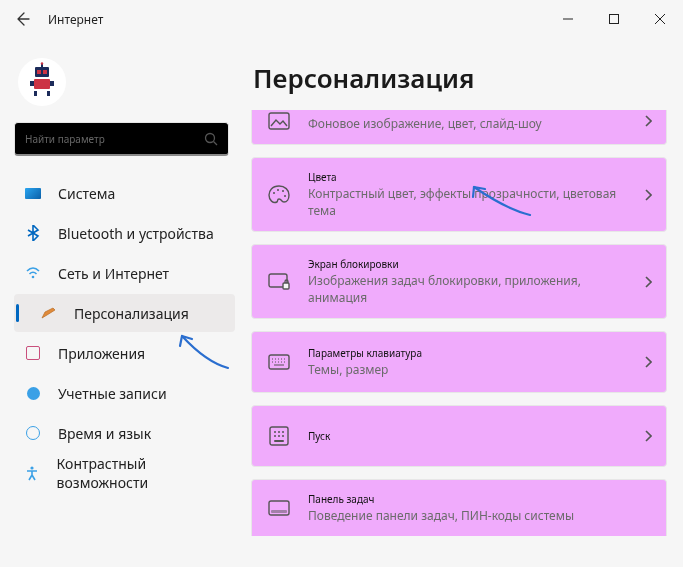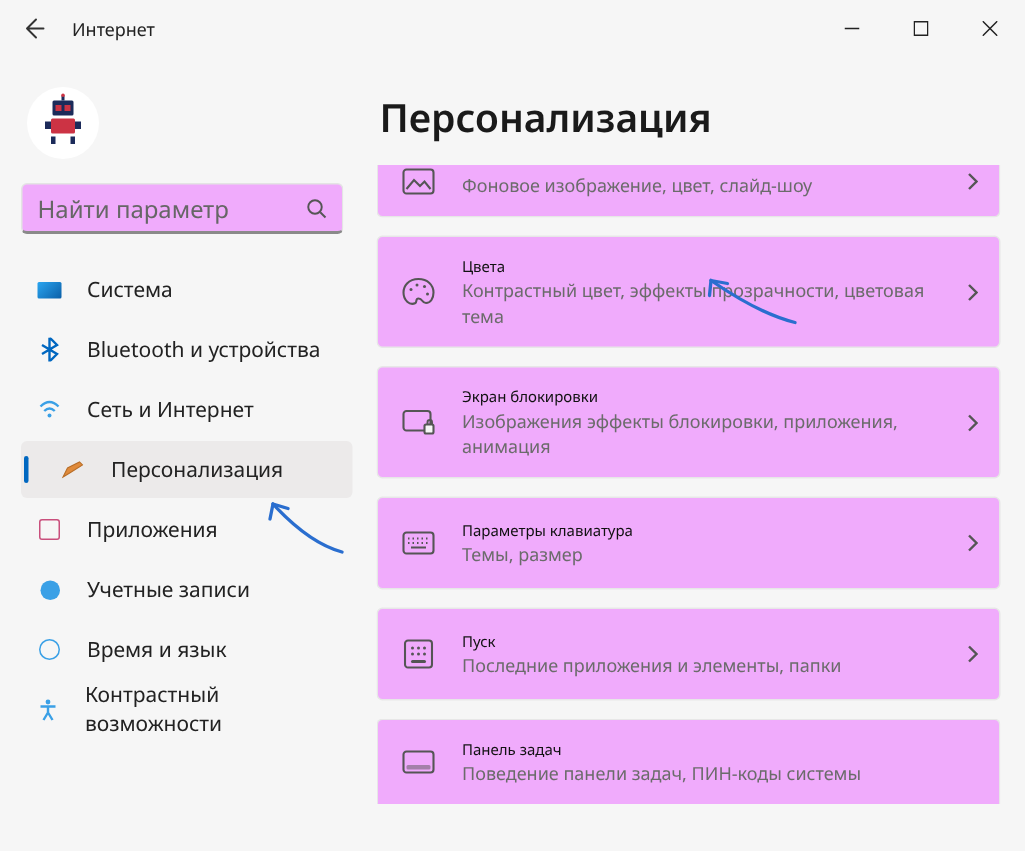--- a/index.html
+++ b/index.html
@@ -29,23 +29,23 @@
   .layout { display: flex; height: calc(100% - 38px); }
   .sidebar { width: 243px; padding: 14px 8px 8px 14px; display:flex; flex-direction:column; }
   .avatar {
     width: 48px; height: 48px; border-radius: 50%; margin: 6px 0 14px 4px;
     display:flex; align-items:center; justify-content:center;
     background:#fff;
   }
   .avatar-inner { width:40px; height:40px; }
   .searchbox {
     display:flex; align-items:center; justify-content:space-between;
-    background:#f0abfc; border:1px solid #e4e4e4; border-bottom:2px solid #8a8a8a;
+    background:#000000; border:1px solid #e4e4e4; border-bottom:2px solid #8a8a8a;
     border-radius:4px; height:34px; padding:0 10px; margin: 2px 6px 18px 0;
-    color:#666; font-size:16px;
+    color:#666; font-size:10px;
   }
   .nav { list-style:none; display:flex; flex-direction:column; gap:2px; }
   .nav-item {
     display:flex; align-items:center; gap:16px;
     height:38px; padding:0 8px 0 10px; border-radius:4px;
     font-size:14px; color:#222; cursor:default;
   }
   .nav-item .icon { width:18px; height:18px; display:flex; align-items:center; justify-content:center; }
   .nav-item.active { background:#eceaea; }
   .nav-item.active::before {
@@ -246,21 +246,21 @@
       <div class="card">
         <span class="lead">
             <svg width="22" height="18" viewBox="0 0 22 18">
               <rect x="1" y="1" width="18" height="13" rx="2" stroke="#555" fill="none" stroke-width="1.4"></rect>
               <rect x="15" y="10" width="6" height="6" rx="1" fill="#f6f6f6" stroke="#555" stroke-width="1.4"></rect>
               <path d="M17 10 V8.5 A1.5 1.5 0 0 1 20 8.5 V10" stroke="#555" fill="none" stroke-width="1.3"></path>
             </svg>
           </span>
         <div class="body">
           <div class="title">Экран блокировки</div>
-          <div class="sub">Изображения эффекты блокировки, приложения, анимация</div>
+          <div class="sub">Изображения задач блокировки, приложения, анимация</div>
         </div>
         <span class="chev"><svg width="8" height="12" viewBox="0 0 8 12">
               <path d="M2 1 L7 6 L2 11" stroke="#555" fill="none" stroke-width="1.6"></path>
             </svg></span>
       </div>
 
       <div class="card">
         <span class="lead">
             <svg width="22" height="16" viewBox="0 0 22 16">
               <rect x="1" y="1" width="20" height="14" rx="2" stroke="#555" fill="none" stroke-width="1.4"></rect>
@@ -284,21 +284,20 @@
               <circle cx="10" cy="6" r="1" fill="#555"></circle>
               <circle cx="14" cy="6" r="1" fill="#555"></circle>
               <circle cx="6" cy="10" r="1" fill="#555"></circle>
               <circle cx="10" cy="10" r="1" fill="#555"></circle>
               <circle cx="14" cy="10" r="1" fill="#555"></circle>
               <rect x="5" y="14" width="10" height="2" rx="1" fill="#555"></rect>
             </svg>
           </span>
         <div class="body">
           <div class="title">Пуск</div>
-          <div class="sub">Последние приложения и элементы, папки</div>
         </div>
         <span class="chev"><svg width="8" height="12" viewBox="0 0 8 12">
               <path d="M2 1 L7 6 L2 11" stroke="#555" fill="none" stroke-width="1.6"></path>
             </svg></span>
       </div>
 
       <div class="card partial-bottom">
         <span class="lead">
             <svg width="22" height="16" viewBox="0 0 22 16">
               <rect x="1" y="1" width="20" height="14" rx="2" stroke="#555" fill="none" stroke-width="1.4"></rect>

